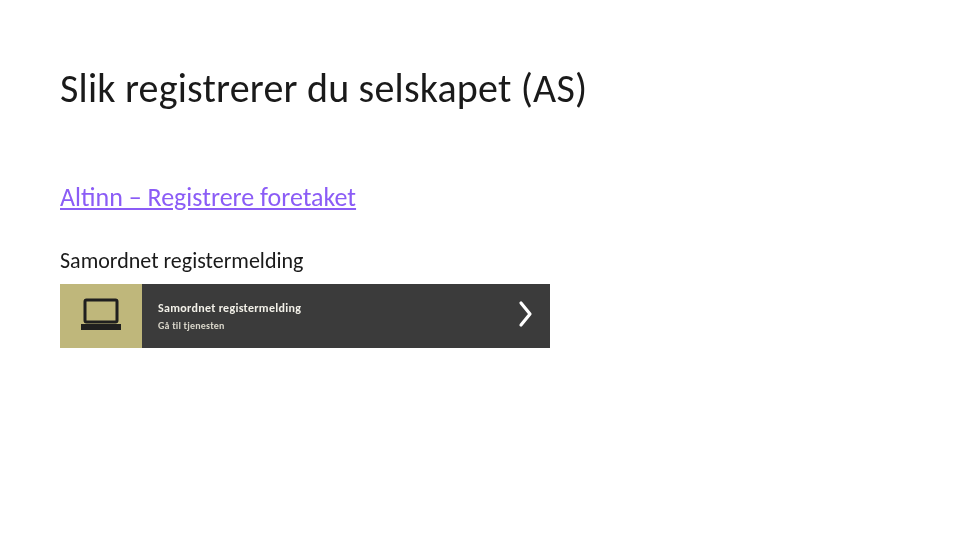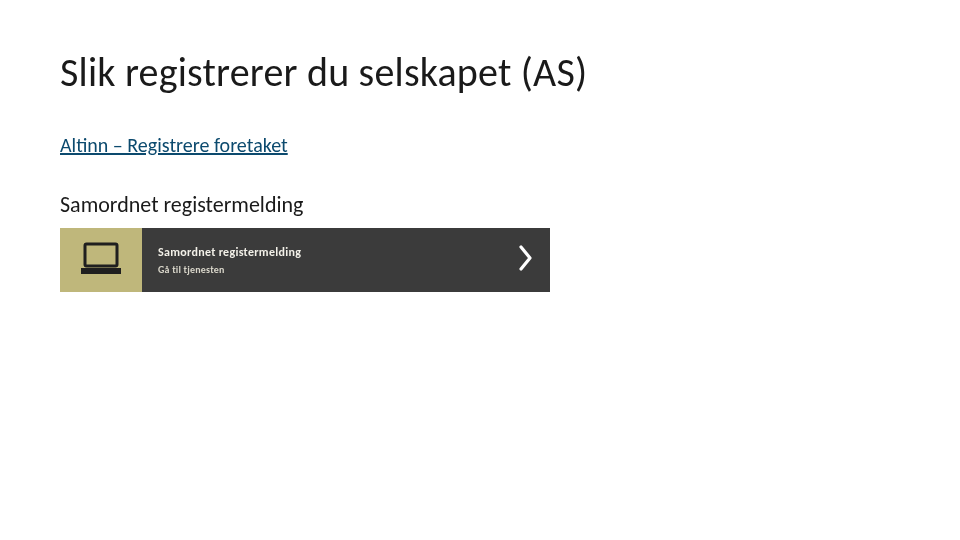--- a/index.html
+++ b/index.html
@@ -9,34 +9,35 @@
     height: 540px;
     background: #ffffff;
     font-family: Calibri, "Segoe UI", Arial, sans-serif;
     color: #1a1a1a;
   }
   .slide {
     position: relative;
     width: 960px;
     height: 384px;
     box-sizing: border-box;
-    padding: 48px 60px 0 60px;
+    padding: 64px 60px 0 60px;
   }
   .title {
     font-size: 40px;
     font-weight: 400;
     letter-spacing: 0.2px;
     margin: 0 0 36px 0;
   }
   .link {
     display: inline-block;
-    font-size: 20px;
+    font-size: 26px;
     text-decoration: underline;
-    color: #0c4a6e;
+    color: #8b5cf6;
     margin-bottom: 34px;
+    margin-top: 32px;
   }
   .subhead {
     font-size: 22px;
     margin-bottom: 10px;
   }
   .card {
     width: 490px;
     height: 64px;
     display: flex;
     align-items: stretch;

